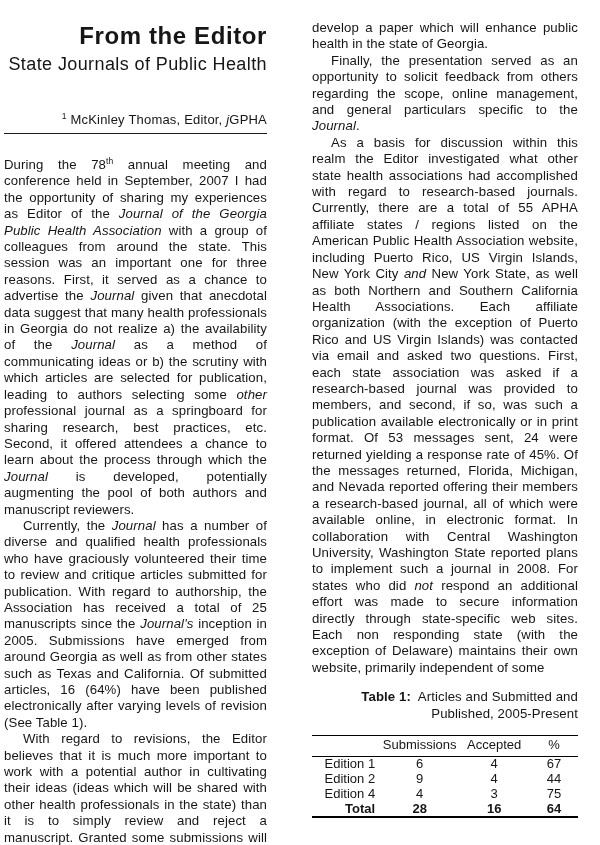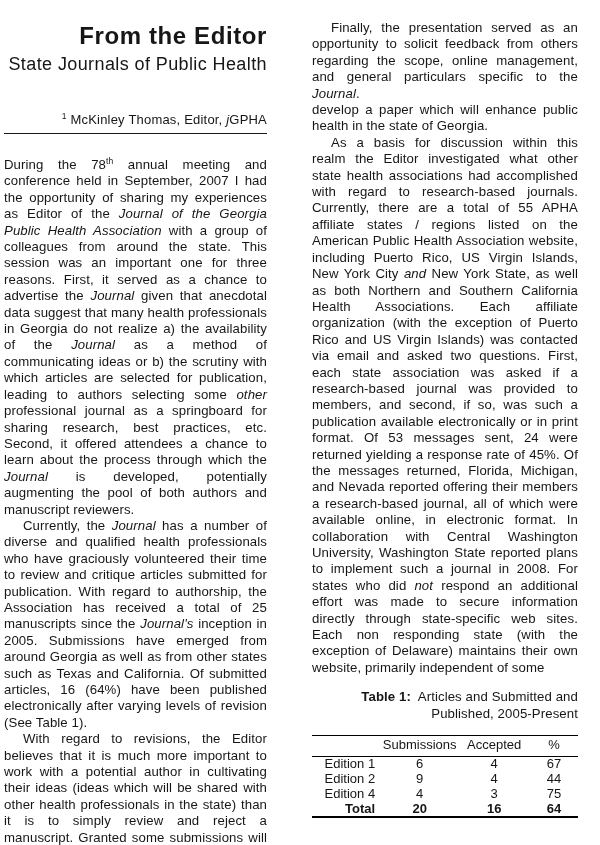--- a/index.html
+++ b/index.html
@@ -102,22 +102,22 @@
       <h1 class="page-title">From the Editor</h1>
       <div class="page-subtitle">State Journals of Public Health</div>
       <div class="byline"><sup>1</sup><span> McKinley Thomas, Editor, </span><span style="font-style: italic;">j</span><span>GPHA</span></div>
     </div>
     <p class="body"><span>During the 78</span><sup>th</sup><span> annual meeting and conference held in September, 2007 I had the opportunity of sharing my experiences as Editor of the </span><span style="font-style: italic;">Journal of the Georgia Public Health Association</span><span> with a group of colleagues from around the state. This session was an important one for three reasons. First, it served as a chance to advertise the </span><span style="font-style: italic;">Journal</span><span> given that anecdotal data suggest that many health professionals in Georgia do not realize a) the availability of the </span><span style="font-style: italic;">Journal</span><span> as a method of communicating ideas or b) the scrutiny with which articles are selected for publication, leading to authors selecting some </span><span style="font-style: italic;">other</span><span> professional journal as a springboard for sharing research, best practices, etc. Second, it offered attendees a chance to learn about the process through which the </span><span style="font-style: italic;">Journal</span><span> is developed, potentially augmenting the pool of both authors and manuscript reviewers.</span></p>
     <p class="body indent"><span>Currently, the </span><span style="font-style: italic;">Journal</span><span> has a number of diverse and qualified health professionals who have graciously volunteered their time to review and critique articles submitted for publication. With regard to authorship, the Association has received a total of 25 manuscripts since the </span><span style="font-style: italic;">Journal's</span><span> inception in 2005. Submissions have emerged from around Georgia as well as from other states such as Texas and California. Of submitted articles, 16 (64%) have been published electronically after varying levels of revision (See Table 1).</span></p>
     <p class="body indent"><span>With regard to revisions, the Editor believes that it is much more important to work with a potential author in cultivating their ideas (ideas which will be shared with other health professionals in the state) than it is to simply review and reject a manuscript. Granted some submissions will simply not be appropriate for the </span><span style="font-style: italic;">Journal</span><span>, however, those that are should be thoroughly examined by reviewers and critiqued in an effort to</span></p>
   </div>
 
   <div class="col-right">
+    <p class="body"><span>develop a paper which will enhance public health in the state of Georgia.</span></p>
     <p class="body indent"><span>Finally, the presentation served as an opportunity to solicit feedback from others regarding the scope, online management, and general particulars specific to the </span><span style="font-style: italic;">Journal</span><span>.</span></p>
-    <p class="body"><span>develop a paper which will enhance public health in the state of Georgia.</span></p>
     <p class="body indent"><span>As a basis for discussion within this realm the Editor investigated what other state health associations had accomplished with regard to research-based journals. Currently, there are a total of 55 APHA affiliate states / regions listed on the American Public Health Association website, including Puerto Rico, US Virgin Islands, New York City </span><span style="font-style: italic;">and</span><span> New York State, as well as both Northern and Southern California Health Associations. Each affiliate organization (with the exception of Puerto Rico and US Virgin Islands) was contacted via email and asked two questions. First, each state association was asked if a research-based journal was provided to members, and second, if so, was such a publication available electronically or in print format. Of 53 messages sent, 24 were returned yielding a response rate of 45%. Of the messages returned, Florida, Michigan, and Nevada reported offering their members a research-based journal, all of which were available online, in electronic format. In collaboration with Central Washington University, Washington State reported plans to implement such a journal in 2008. For states who did </span><span style="font-style: italic;">not</span><span> respond an additional effort was made to secure information directly through state-specific web sites. Each non responding state (with the exception of Delaware) maintains their own website, primarily independent of some</span></p>
 
     <div class="table-caption"><span style="font-weight: 700;">Table 1:</span><span>&nbsp; Articles and Submitted and Published, 2005-Present</span></div>
 
     <table class="data">
       <colgroup>
         <col class="c-label">
           <col class="c-sub">
           <col class="c-acc">
           <col class="c-pct">
@@ -144,21 +144,21 @@
           <td>44</td>
         </tr>
         <tr>
           <td class="lbl">Edition 4</td>
           <td>4</td>
           <td>3</td>
           <td>75</td>
         </tr>
         <tr class="total">
           <td class="lbl">Total</td>
-          <td>20</td>
+          <td>28</td>
           <td>16</td>
           <td>64</td>
         </tr>
       </tbody>
     </table>
   </div>
 
 </div>
 
 </body></html>

